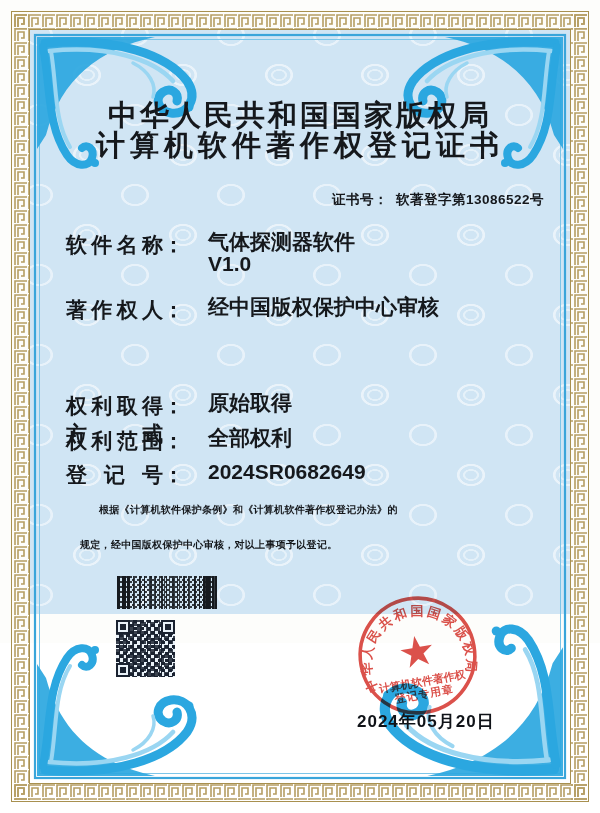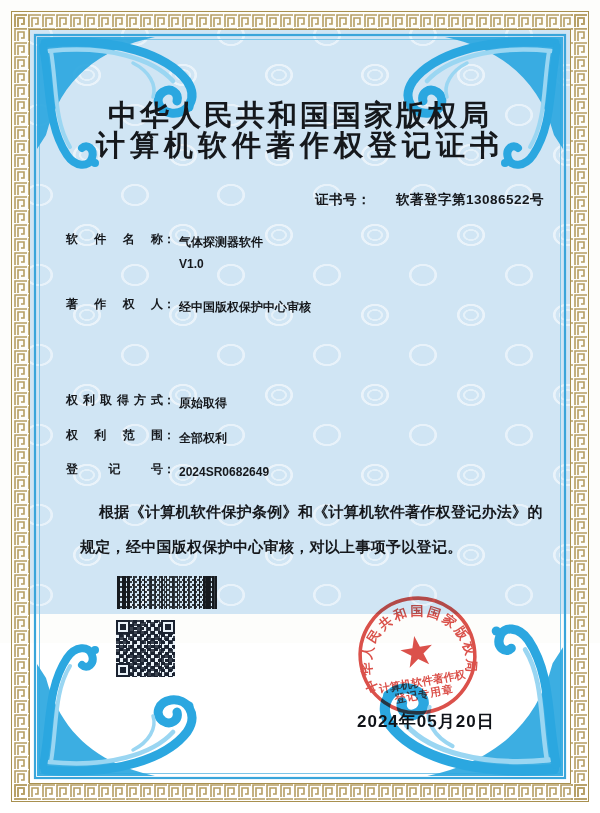--- a/index.html
+++ b/index.html
@@ -12,26 +12,26 @@
       radial-gradient(ellipse 19px 15px at center, rgba(255,255,255,0) 58%, rgba(255,255,255,.5) 62%, rgba(255,255,255,.5) 72%, rgba(255,255,255,0) 76%);
     background-size:96px 80px,96px 80px,96px 80px;
     background-position:10px 6px,10px 6px,58px 46px;}
   svg.frame{position:absolute;inset:0;width:600px;height:813px;}
   .abs{position:absolute;}
   .title{left:0;width:600px;text-align:center;color:#15181c;font-weight:bold;
     font-family:"Liberation Serif","DejaVu Serif",serif;font-size:29px;}
   .t1{top:96px;letter-spacing:3px;}
   .t2{top:126px;letter-spacing:5px;}
   .certno{top:191px;right:56px;font-size:13.5px;font-weight:bold;color:#15181c;letter-spacing:.5px;}
-  .certno .lbl{margin-right:25px;}
-  .row{left:66px;display:flex;align-items:flex-start;color:#15181c;font-weight:bold;font-size:12px;}
+  .certno .lbl{margin-right:8px;}
+  .row{left:66px;display:flex;align-items:flex-start;color:#15181c;font-weight:bold;font-size:21px;}
   .flabel{display:inline-block;width:97px;text-align:justify;text-align-last:justify;}
   .colon{display:inline-block;}
-  .fvalue{margin-left:4px;line-height:22px;}
-  .stmt{color:#15181c;font-weight:bold;font-size:15px;letter-spacing:.3px;}
+  .fvalue{margin-left:24px;line-height:22px;}
+  .stmt{color:#15181c;font-weight:bold;font-size:10px;letter-spacing:.3px;}
   .barcode{left:117px;top:576px;width:100px;height:33px;
     background:
       linear-gradient(90deg,#161a1f 0 3px,rgba(0,0,0,0) 3px 5px,#161a1f 5px 9px,rgba(0,0,0,0) 9px 10px,#161a1f 10px 12px,rgba(0,0,0,0) 12px),
       linear-gradient(270deg,#161a1f 0 2px,rgba(0,0,0,0) 2px 3px,#161a1f 3px 5px,rgba(0,0,0,0) 5px 7px,#161a1f 7px 11px,rgba(0,0,0,0) 11px 12px,#161a1f 12px 14px,rgba(0,0,0,0) 14px),
       repeating-linear-gradient(90deg,rgba(22,26,31,.9) 0 2px,rgba(0,0,0,0) 2px 5px,rgba(22,26,31,.9) 5px 6px,rgba(0,0,0,0) 6px 11px),
       repeating-conic-gradient(rgba(22,26,31,.85) 0 25%,rgba(0,0,0,0) 0 50%);
     background-size:auto,auto,auto,5px 5px;}
   .qr{left:116px;top:620px;width:59px;height:57px;background:
       repeating-conic-gradient(#1a2230 0 25%,rgba(0,0,0,0) 0 50%),
       repeating-conic-gradient(rgba(26,34,48,.85) 0 25%,rgba(0,0,0,0) 0 50%),

